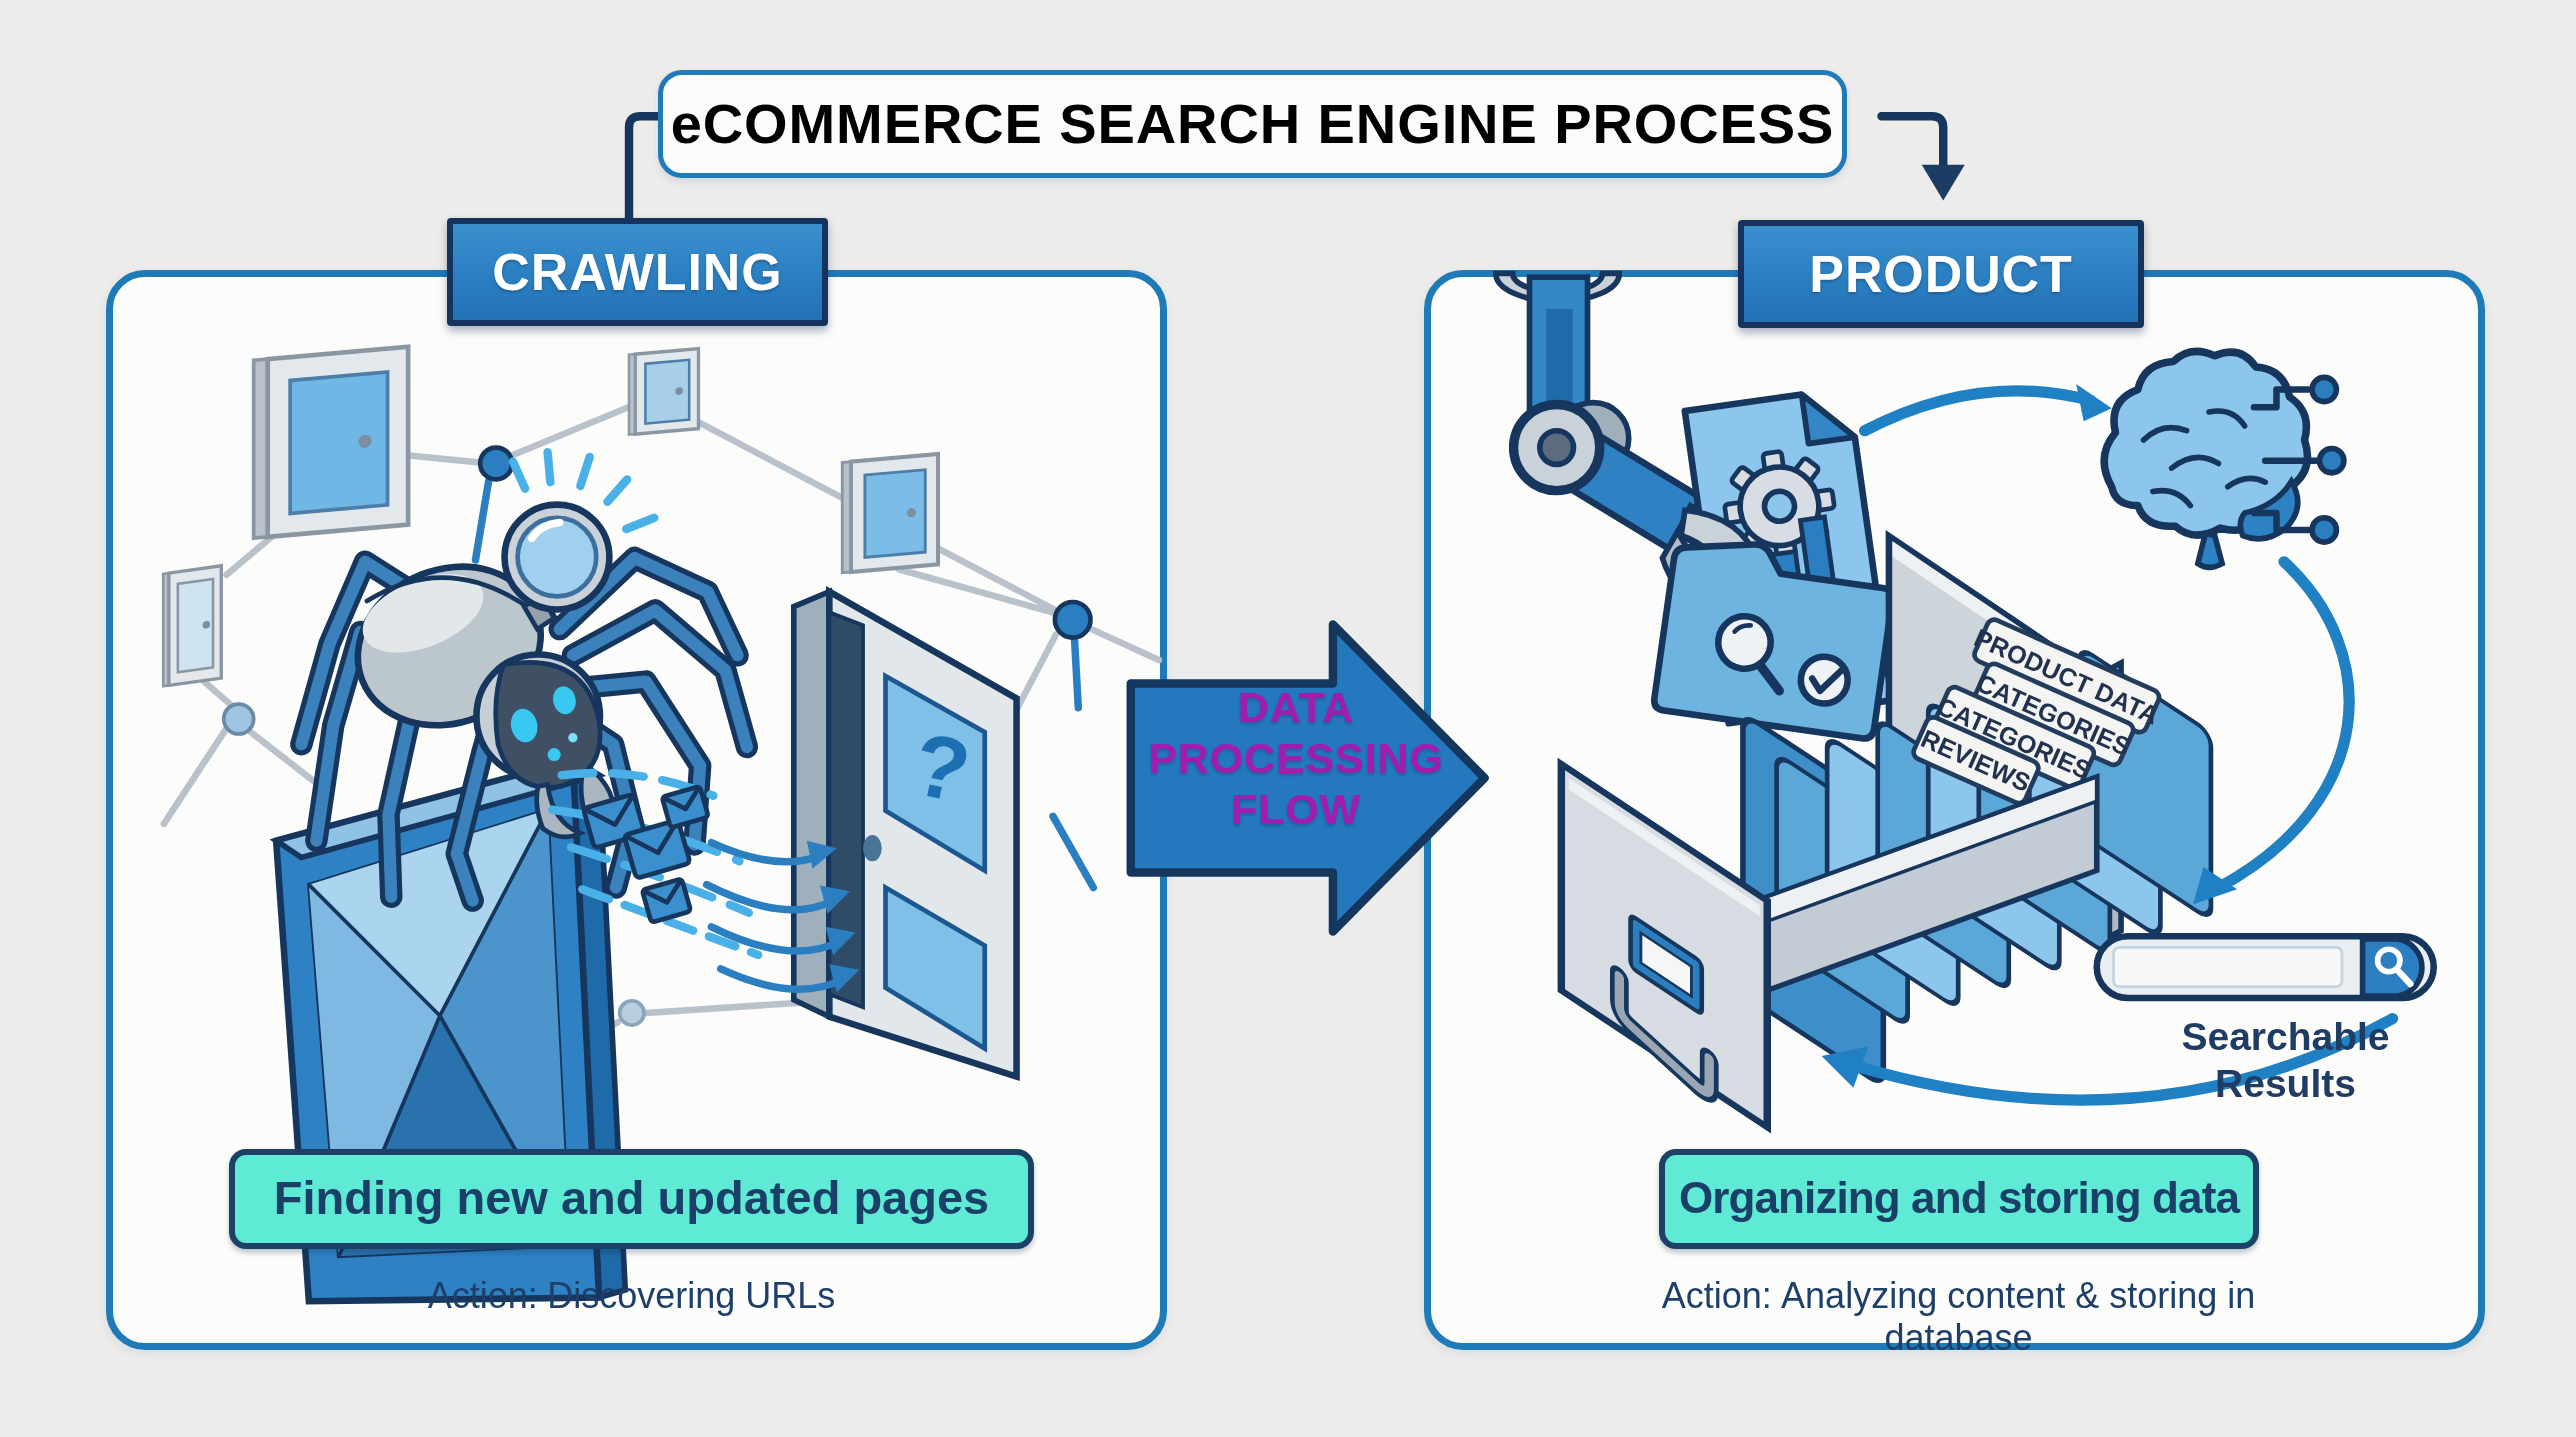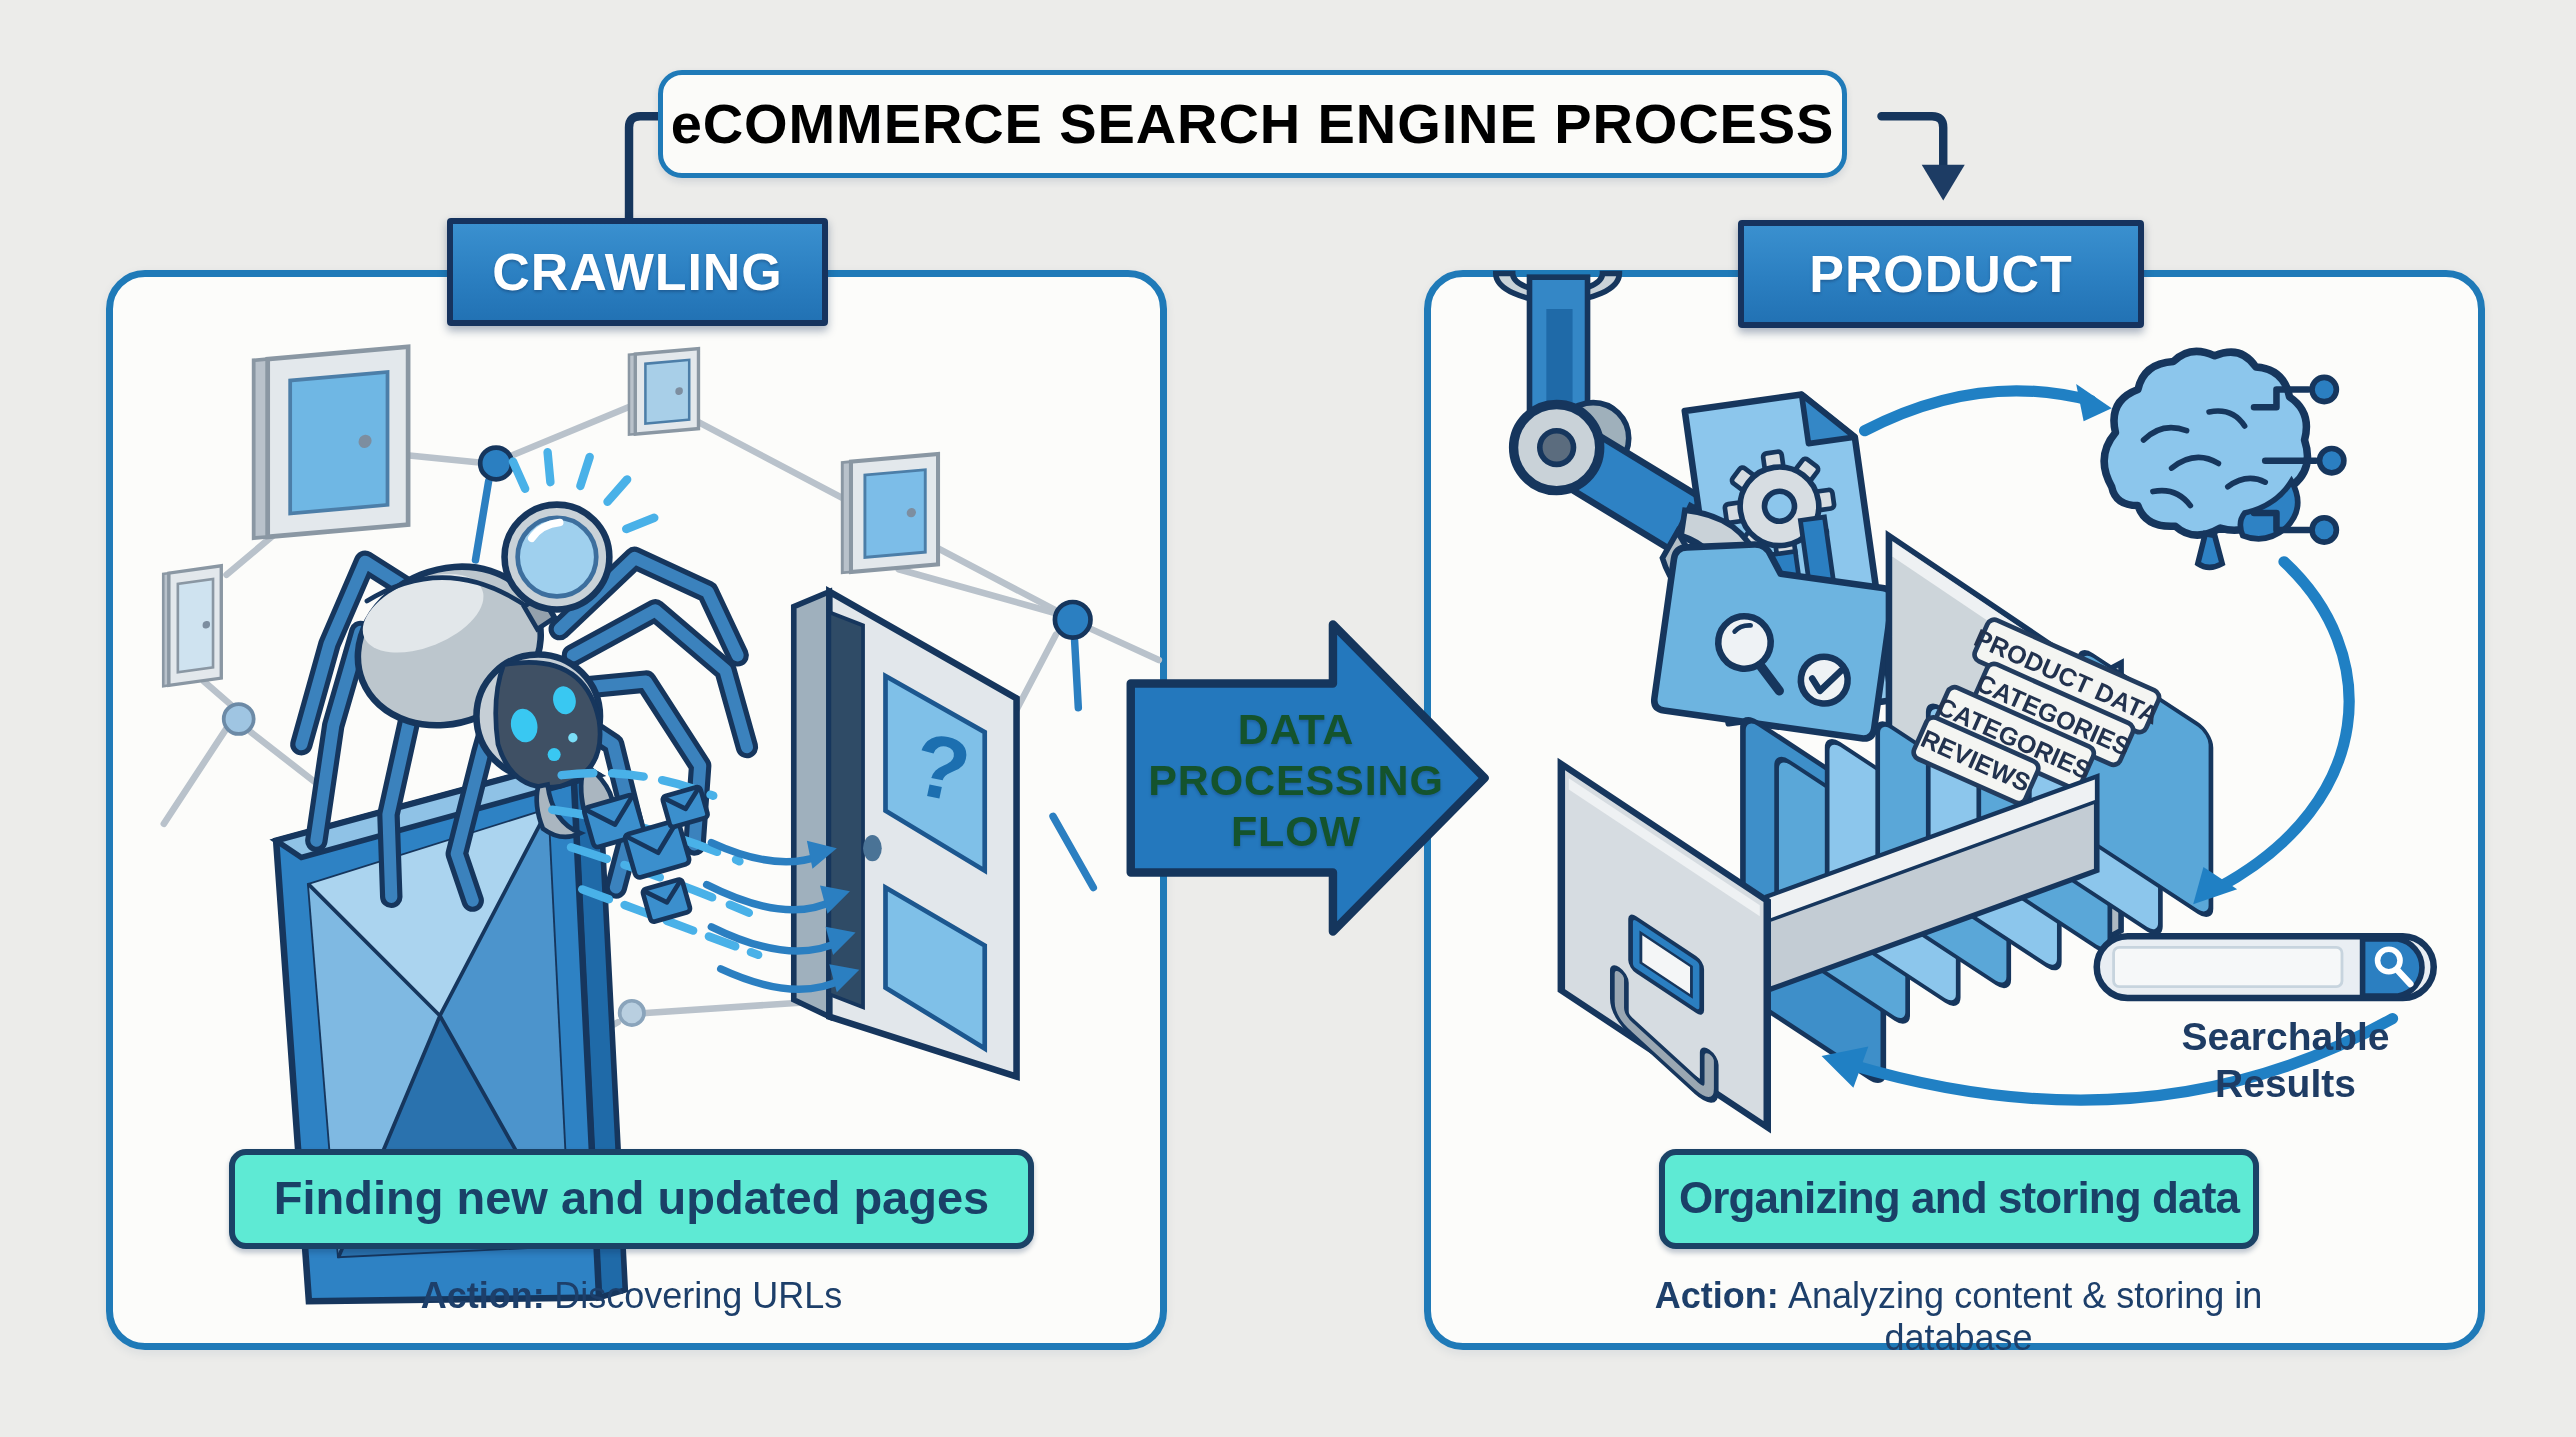--- a/index.html
+++ b/index.html
@@ -11,32 +11,32 @@
   .art{position:absolute;left:0;top:0;pointer-events:none;}
   .title-box{position:absolute;left:658px;top:70px;width:1179px;height:98px;line-height:98px;
          background:#fbfbf9;border:5.6px solid #1f7ab8;border-radius:24px;text-align:center;
          font-size:56px;font-weight:800;color:#000000;letter-spacing:0.9px;box-shadow:0 3.7px 7.5px rgba(30,60,100,.12);}
   .badge{position:absolute;height:96px;line-height:96px;text-align:center;color:#fff;
          font-size:52px;font-weight:800;letter-spacing:0.9px;border:6.6px solid #16335e;border-radius:4px;
          background:linear-gradient(180deg,#3a90cf 0%,#2b7fc1 55%,#2272b4 100%);
          box-shadow:0 4.7px 8.4px rgba(16,44,84,.35);text-shadow:0 1.9px 2.8px rgba(16,44,84,.35);}
   .badge.crawling{left:447px;top:218px;width:369px;}
   .badge.indexing{left:1738px;top:220px;width:394px;}
-  .flow-text{position:absolute;left:1146px;top:704px;width:300px;text-align:center;
-         font-size:43px;font-weight:800;line-height:51px;color:#14532d;letter-spacing:0.9px;
+  .flow-text{position:absolute;left:1146px;top:682px;width:300px;text-align:center;
+         font-size:43px;font-weight:800;line-height:51px;color:#a21caf;letter-spacing:0.9px;
          text-shadow:0 1.9px 2.8px rgba(16,44,84,.3);}
   .caption{position:absolute;top:1149px;height:100px;background:#5eead4;border:6.6px solid #1b4266;
          border-radius:17px;text-align:center;color:#1a4067;font-weight:700;
          box-shadow:0 3.7px 5.6px rgba(16,44,84,.25);box-sizing:border-box;}
   .caption.lc{left:229px;width:805px;font-size:47px;line-height:86px;}
   .caption.rc{left:1659px;width:600px;font-size:44px;line-height:86px;letter-spacing:-0.9px;}
   .action{position:absolute;top:1275px;width:749px;text-align:center;font-size:36px;color:#1d3f6a;font-weight:500;}
   .action.la{left:257px;}
   .action.ra{left:1584px;}
-  .action b{font-weight:700;margin-right:9.4px;}
+  .action b{font-weight:400;margin-right:9.4px;}
   .search-caption{position:absolute;left:2145px;top:1013px;width:281px;text-align:center;
          font-size:39px;font-weight:600;line-height:47px;color:#1e3c64;}
   
   .nv{stroke:#16365d;fill:none;stroke-linecap:round;stroke-linejoin:round;}
   .gl{stroke:#b9c2cb;stroke-width:7;stroke-linecap:round;}
   .bl{stroke:#2b7fc1;stroke-width:8;stroke-linecap:round;}
   .st{stroke:#49b1e8;stroke-width:9;fill:none;stroke-linecap:round;}
   .oL{stroke:#16365d;stroke-width:24;fill:none;stroke-linecap:round;stroke-linejoin:round;}
   .iL{stroke:#3b82bd;stroke-width:13;fill:none;stroke-linecap:round;stroke-linejoin:round;}
   .arrowline{stroke:#2080c4;stroke-width:12;fill:none;stroke-linecap:round;}

